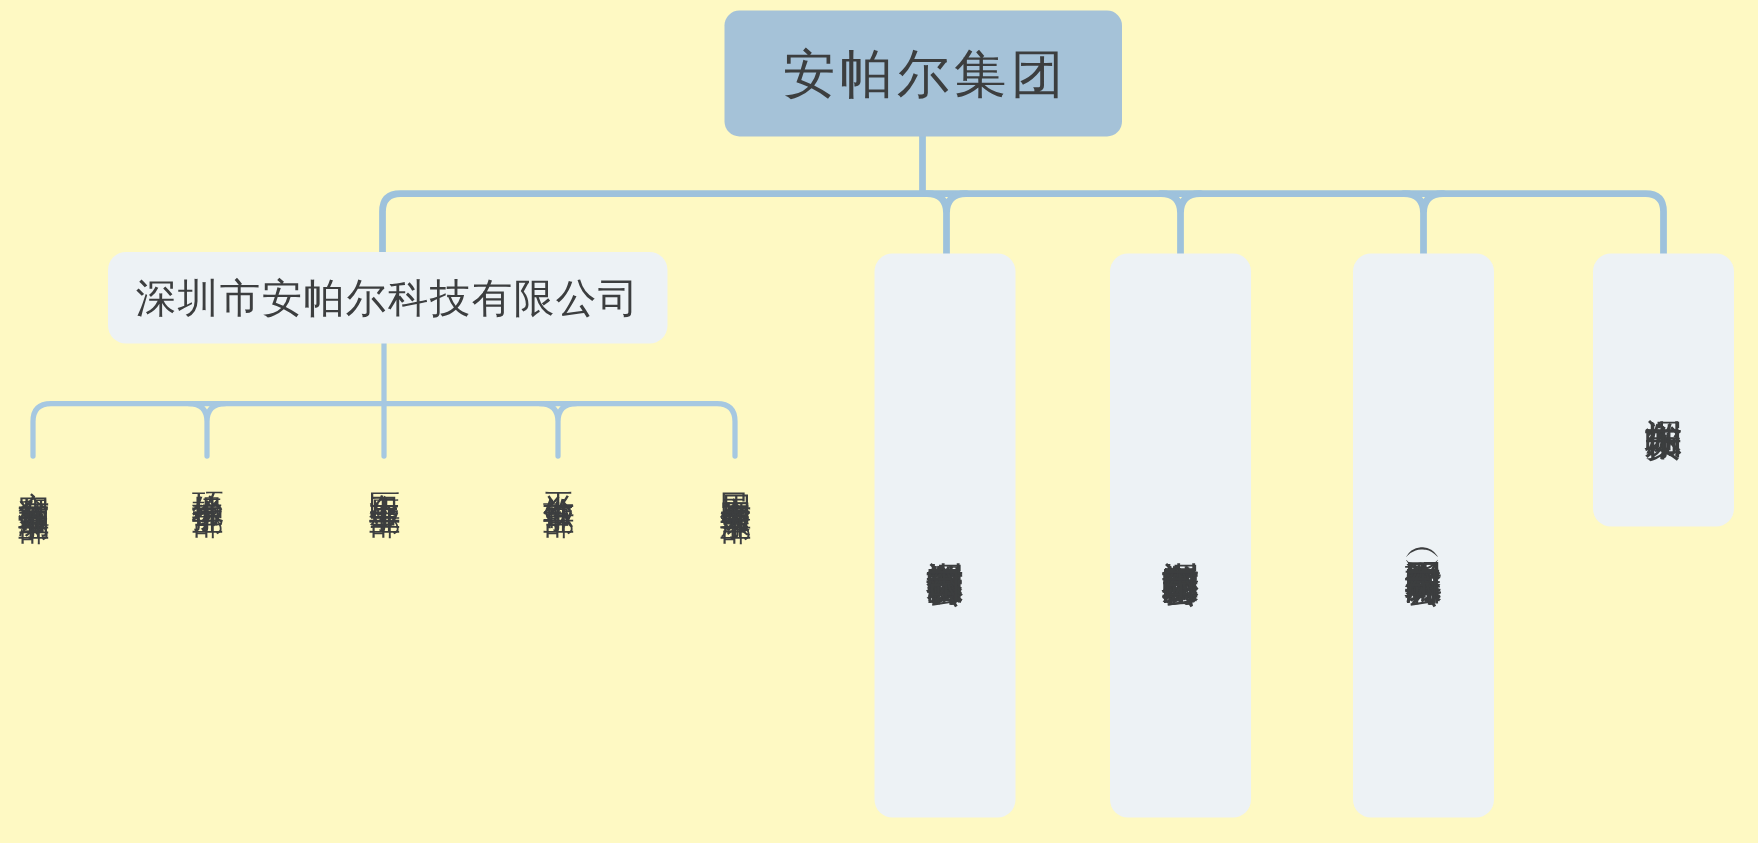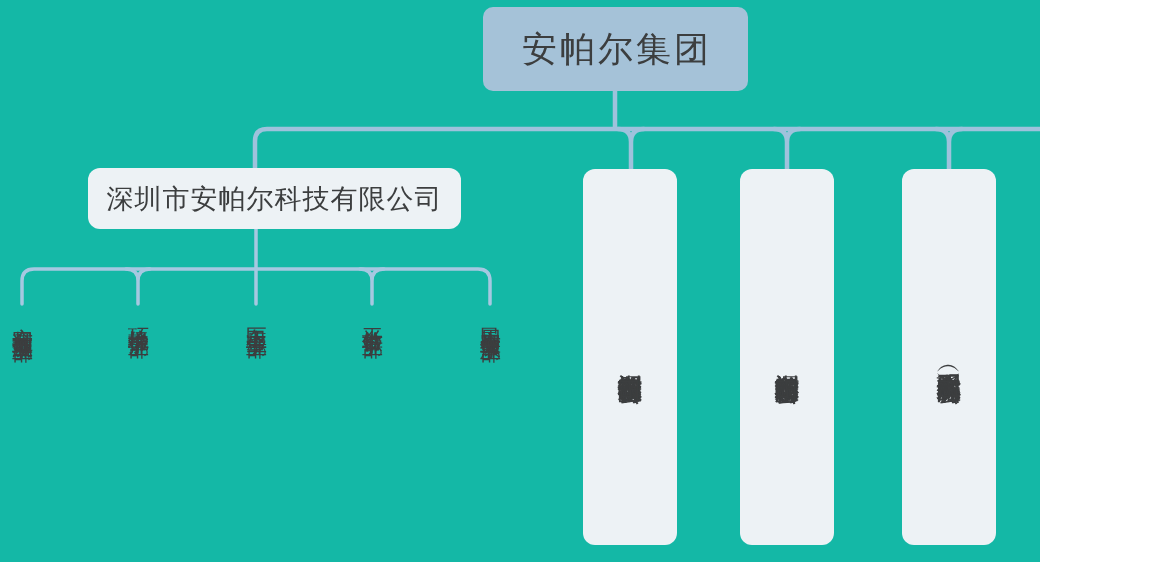--- a/index.html
+++ b/index.html
@@ -1,20 +1,20 @@
 <!DOCTYPE html>
 <html style="--root_bg: #a5c2d8; --node_bg: #edf2f5; --connector_l1: #9ec2dc; --connector_l2: #a6c8e1; --text_color: #3c3e3f;"><head>
 <meta charset="utf-8">
 <style>
   html, body { margin: 0; padding: 0; background: #ffffff; }
   .stage {
     position: relative;
-    width: 1040px;
+    width: 1172px;
     height: 562px;
-    background: #14b8a6;
+    background: #fef9c3;
     font-family: "DejaVu Sans", sans-serif;
     overflow: hidden;
   }
   .wires {
     position: absolute;
     left: 0; top: 0;
     width: 1172px; height: 562px;
   }
   .node {
     position: absolute;
@@ -80,21 +80,21 @@
     <g fill="none" stroke="#a6c8e1" stroke-width="3.5" stroke-linecap="round">
       <path d="M256,229 V304"></path>
       <path d="M22,304 V281 Q22,269 34,269 H478 Q490,269 490,281 V304"></path>
       <path d="M126,269 Q138,269 138,281 V304 M150,269 Q138,269 138,281"></path>
       <path d="M360,269 Q372,269 372,281 V304 M384,269 Q372,269 372,281"></path>
     </g>
   </svg>
 
   <div class="node node-root" style="left:483px; top:7px; width:265px; height:84px;">安帕尔集团</div>
 
-  <div class="node node-h" style="left:88px; top:168px; width:373px; height:61px;">深圳市安帕尔科技有限公司</div>
+  <div class="node node-h" style="left:72px; top:168px; width:373px; height:61px;">深圳市安帕尔科技有限公司</div>
 
   <div class="node node-v" style="left:583px; top:169px; width:94px; height:376px;">
     <span class="vtext">深圳市安帕尔仪器设备有限公司</span>
   </div>
 
   <div class="node node-v" style="left:740px; top:169px; width:94px; height:376px;">
     <span class="vtext">深圳市安帕尔精密加工有限公司</span>
   </div>
 
   <div class="node node-v" style="left:902px; top:169px; width:94px; height:376px;">

